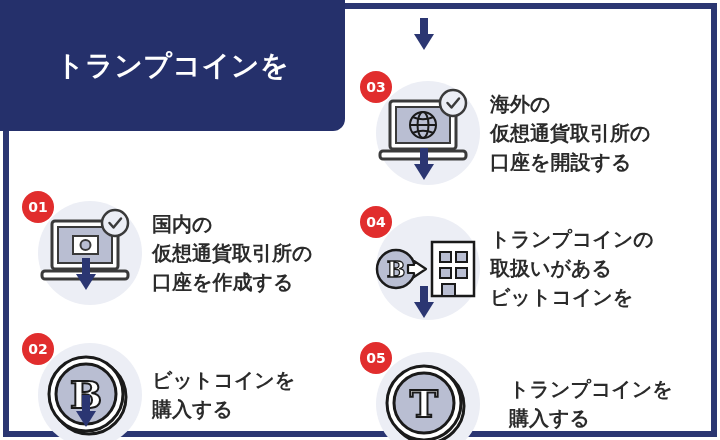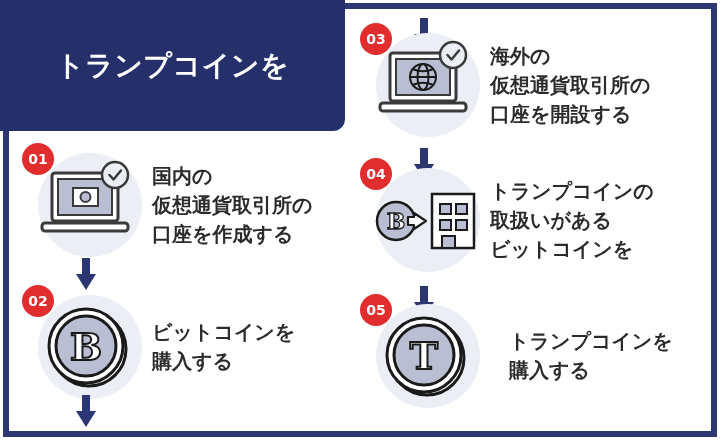--- a/index.html
+++ b/index.html
@@ -38,21 +38,21 @@
     white-space:nowrap;
     text-align:center;
   }
   
   .col{position:absolute;top:0;width:346px;height:440px;}
   .col-left{left:4px;}
   .col-right{left:352px;}
 
   .step{
     position:absolute;
-    display:flex;align-items:center;
+    display:flex;align-items:center;margin-top:48px;
   }
   .icon-wrap{
     position:relative;
     width:120px;height:120px;
     flex:0 0 120px;
   }
   .disc{
     position:absolute;left:12px;top:8px;width:104px;height:104px;
     border-radius:50%;
     background:#eceef5;

